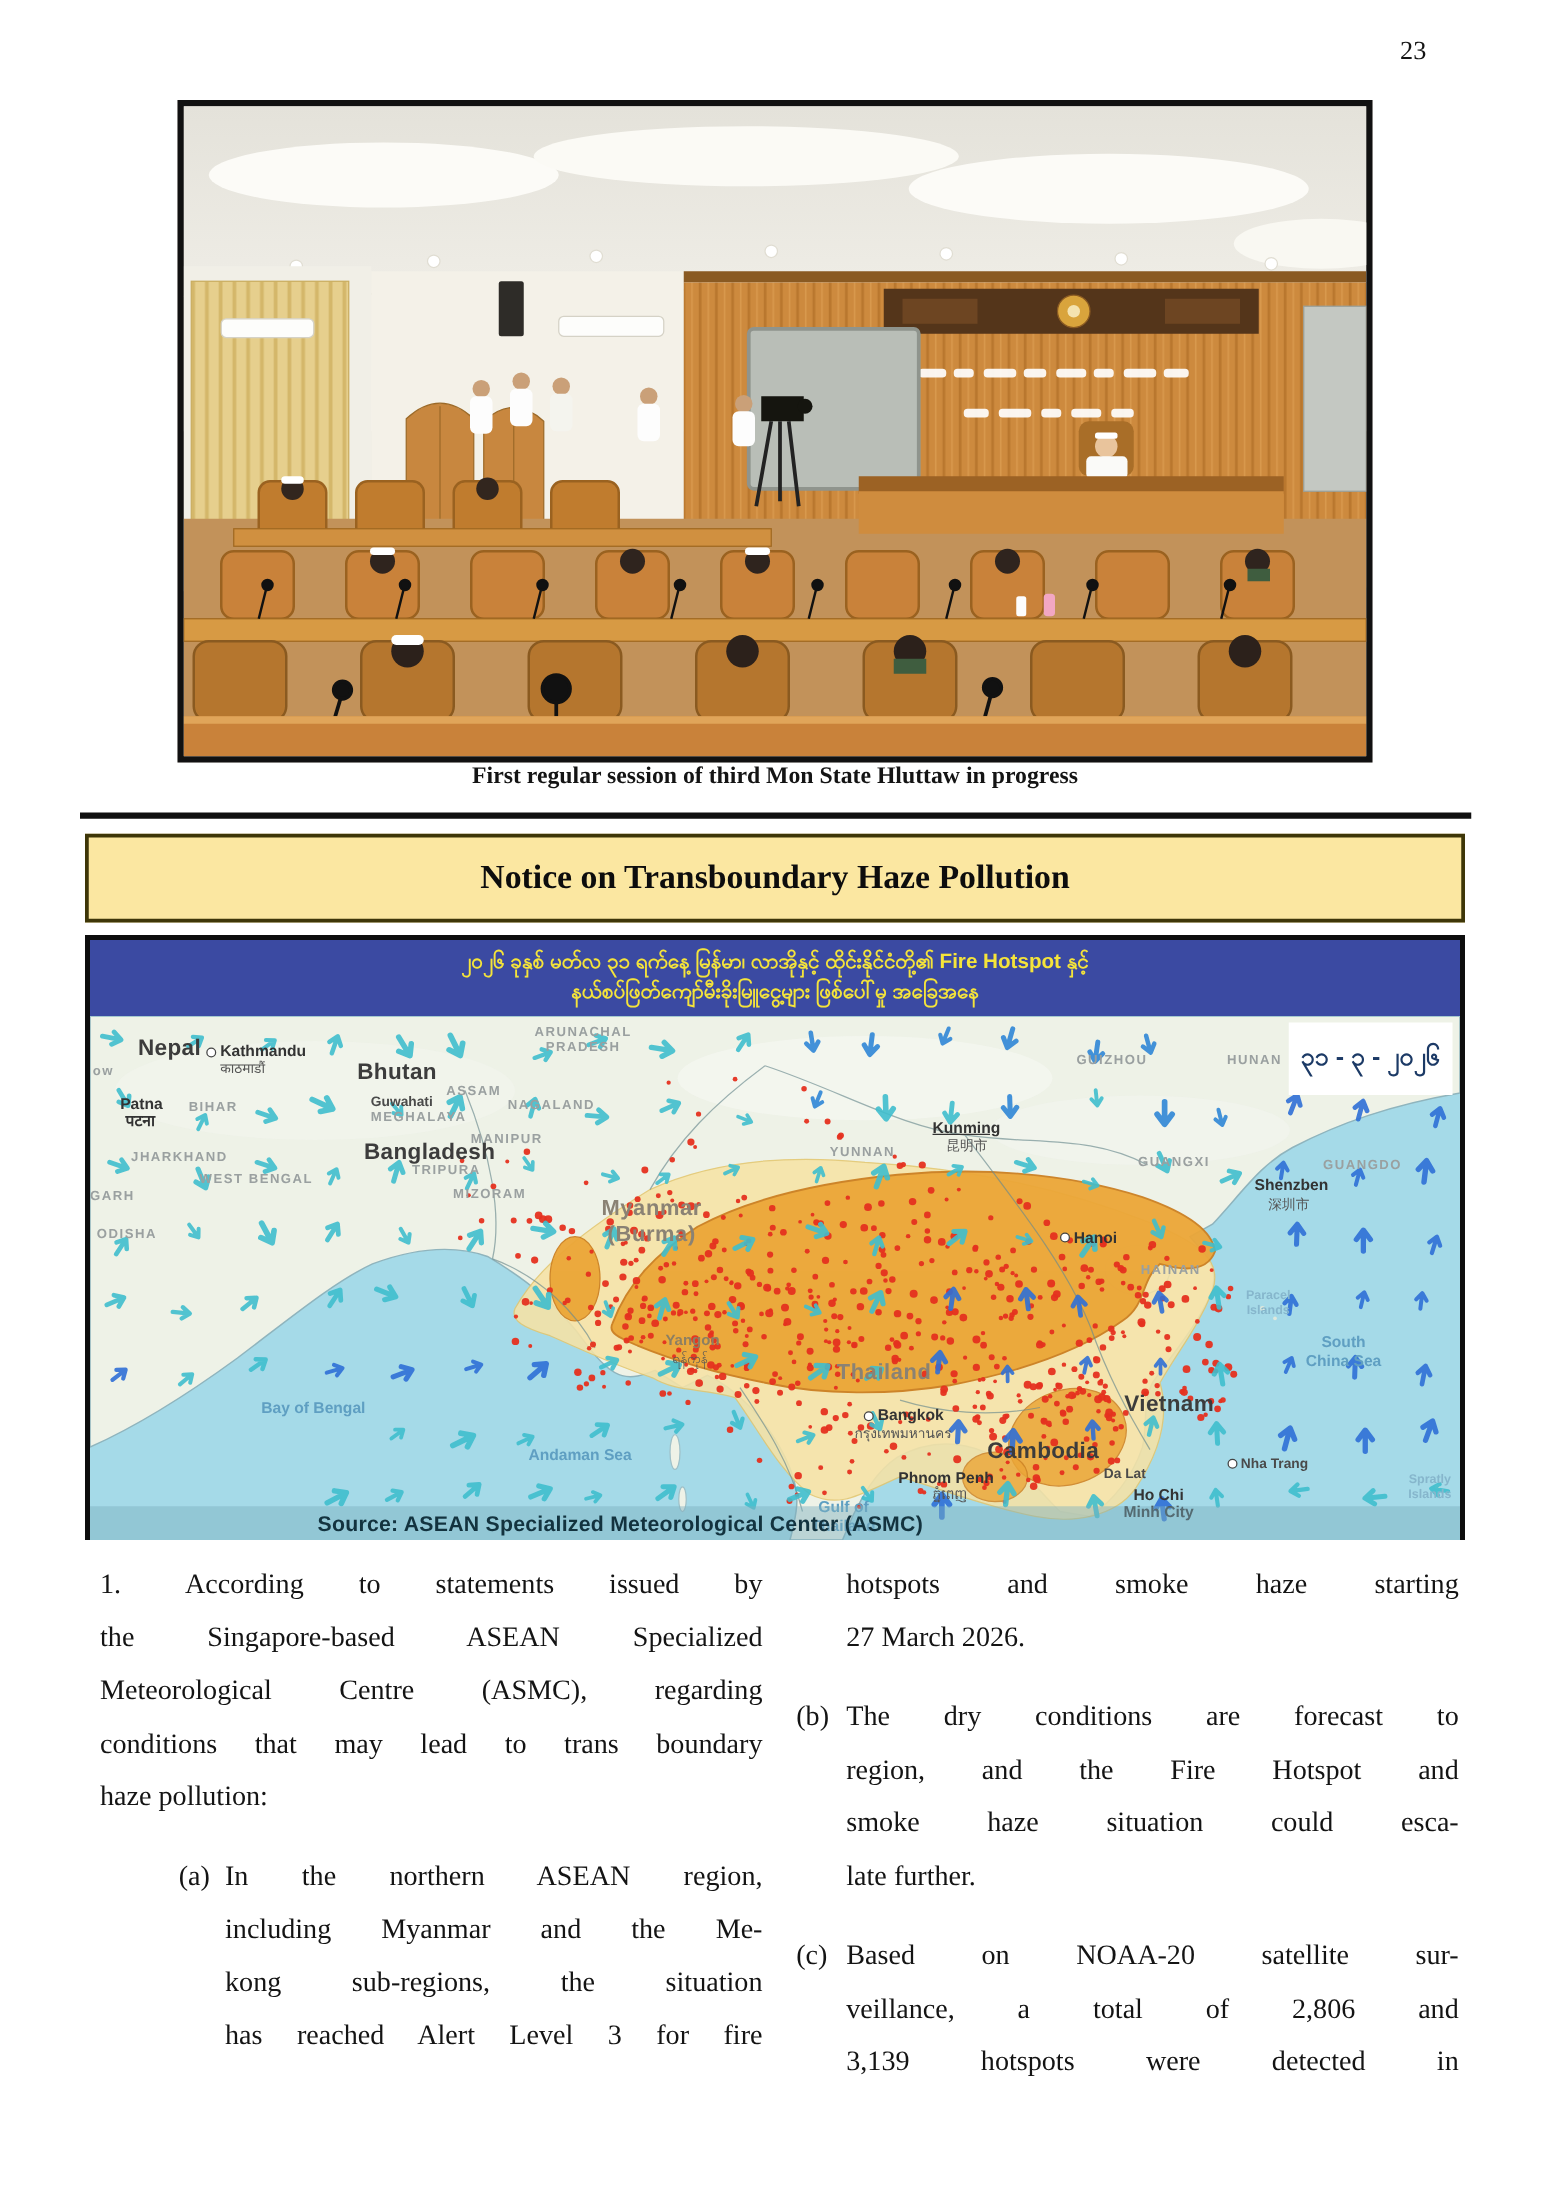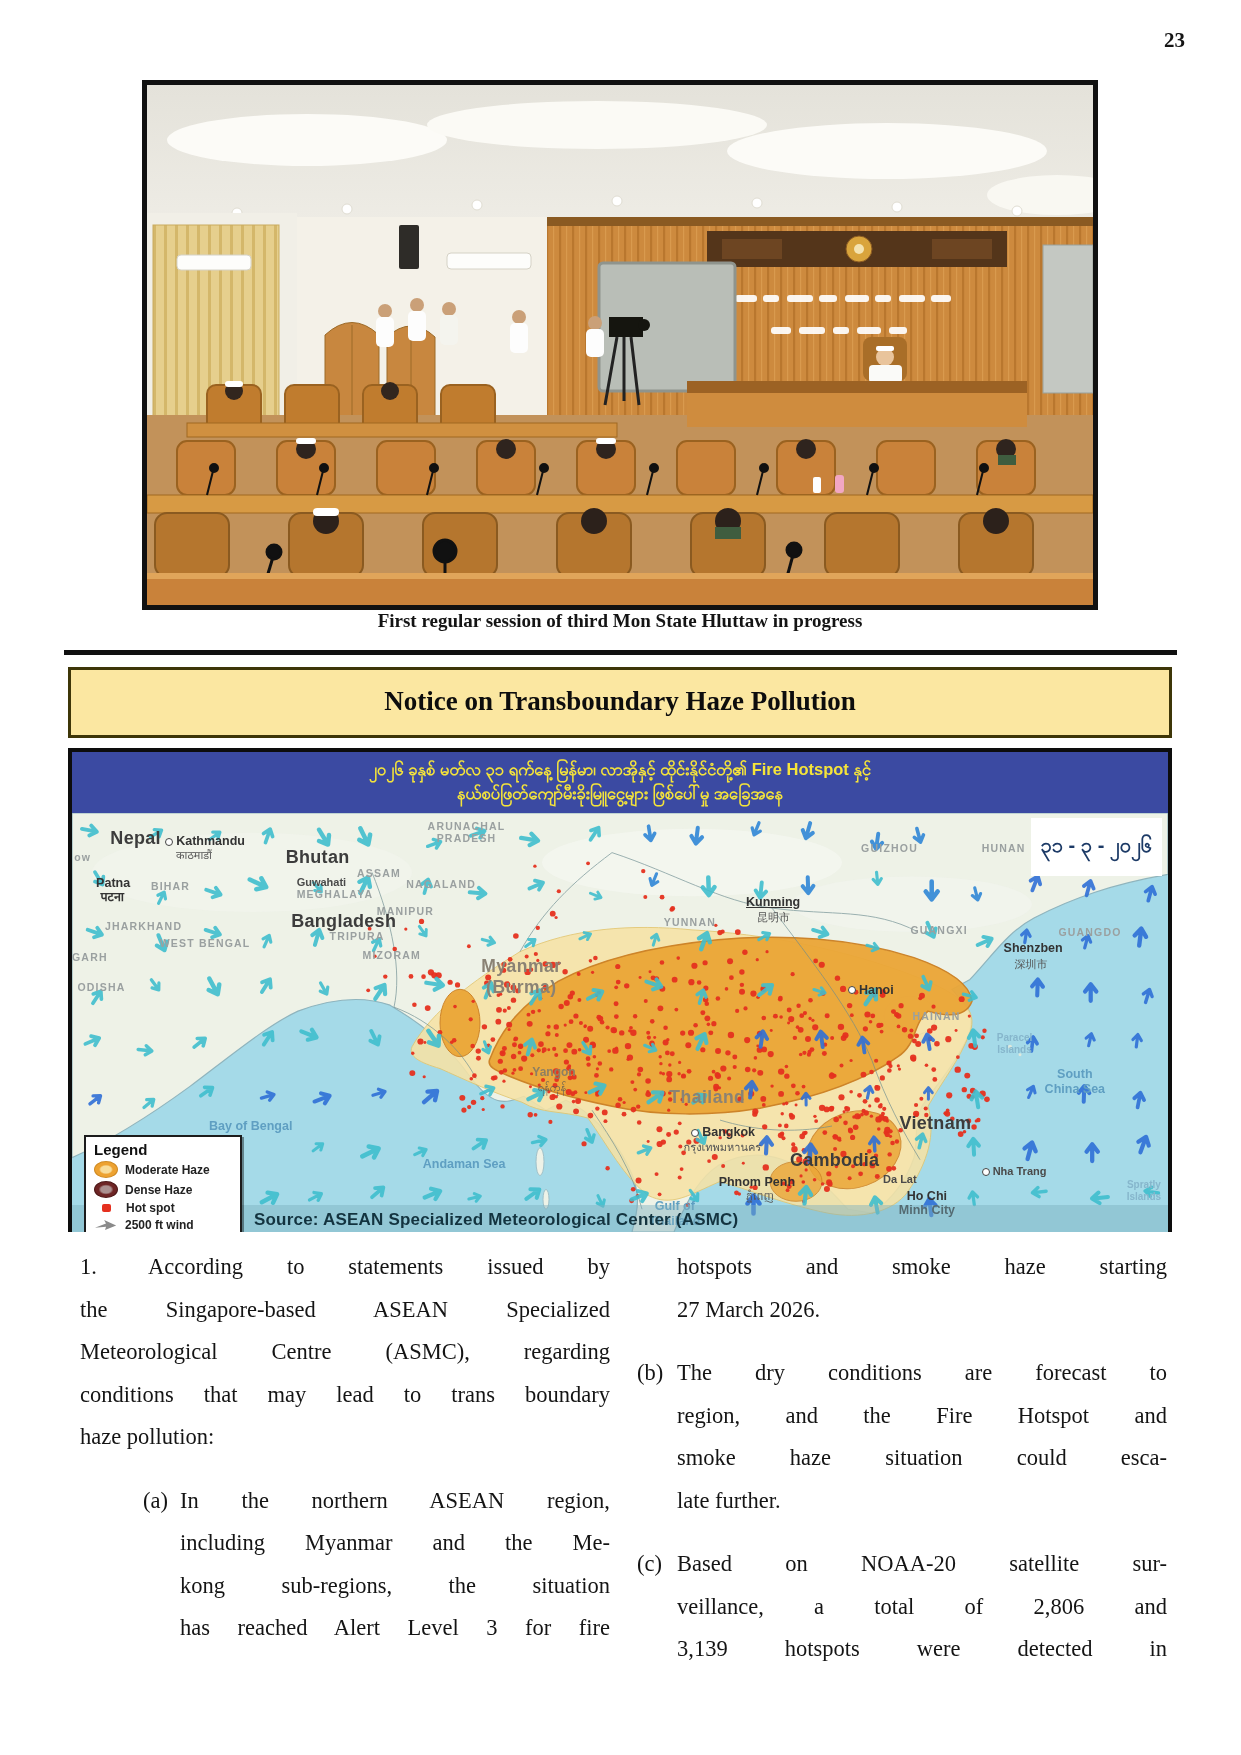--- a/index.html
+++ b/index.html
@@ -1,20 +1,20 @@
 <!DOCTYPE html>
 <html><head>
 <meta charset="utf-8">
 <style>
   html,body{margin:0;padding:0;}
   body{width:1241px;height:1755px;position:relative;background:#ffffff;
        font-family:"Liberation Serif","DejaVu Serif",serif;color:#141414;overflow:hidden;}
 
   
-  #page-number{position:absolute;top:28px;left:1164px;font-size:21px;font-weight:700;text-align:right;}
+  #page-number{position:absolute;top:28px;left:1120px;font-size:21px;font-weight:400;text-align:right;}
 
   
   #photo-frame{position:absolute;left:142px;top:80px;width:946px;height:520px;
                border:5px solid #111;background:#e9e6de;}
   #photo-frame svg{display:block;width:100%;height:100%;}
   #photo-caption{position:absolute;left:142px;top:610px;width:956px;text-align:center;
                  font-size:19px;font-weight:700;}
 
   
   #divider-rule{position:absolute;left:64px;top:650px;width:1113px;height:5px;background:#101010;}
@@ -1053,41 +1053,20 @@
         <path d="M-9,0 L3,0 M-1.5,-4.5 L4.5,0 L-1.5,4.5" stroke="#3fbecd" stroke-width="3.4" fill="none" stroke-linecap="round" stroke-linejoin="round" opacity="0.9" transform="translate(803.8,393.1) rotate(-100) scale(1.17)"></path>
         <path d="M-9,0 L3,0 M-1.5,-4.5 L4.5,0 L-1.5,4.5" stroke="#2f6fd6" stroke-width="3.4" fill="none" stroke-linecap="round" stroke-linejoin="round" opacity="0.9" transform="translate(858.0,395.0) rotate(-97) scale(1.23)"></path>
         <path d="M-9,0 L3,0 M-1.5,-4.5 L4.5,0 L-1.5,4.5" stroke="#3fbecd" stroke-width="3.4" fill="none" stroke-linecap="round" stroke-linejoin="round" opacity="0.9" transform="translate(901.1,386.8) rotate(-98) scale(0.96)"></path>
         <path d="M-9,0 L3,0 M-1.5,-4.5 L4.5,0 L-1.5,4.5" stroke="#3fbecd" stroke-width="3.4" fill="none" stroke-linecap="round" stroke-linejoin="round" opacity="0.9" transform="translate(965.0,382.9) rotate(173) scale(1.02)"></path>
         <path d="M-9,0 L3,0 M-1.5,-4.5 L4.5,0 L-1.5,4.5" stroke="#3fbecd" stroke-width="3.4" fill="none" stroke-linecap="round" stroke-linejoin="round" opacity="0.9" transform="translate(1025.3,388.7) rotate(174) scale(1.19)"></path>
         <path d="M-9,0 L3,0 M-1.5,-4.5 L4.5,0 L-1.5,4.5" stroke="#3fbecd" stroke-width="3.4" fill="none" stroke-linecap="round" stroke-linejoin="round" opacity="0.9" transform="translate(1077.5,382.2) rotate(189) scale(1.01)"></path>
       </svg>
 
     <div id="date-badge">၃၁ - ၃ - ၂၀၂၆</div>
 
-    <div id="map-legend">
-      <div class="ltitle">Legend</div>
-      <div class="lrow">
-        <span class="moderate-haze-icon"></span>
-        <span>Moderate Haze</span>
-      </div>
-      <div class="lrow">
-        <span class="dense-haze-icon"></span>
-        <span>Dense Haze</span>
-      </div>
-      <div class="lrow">
-        <span class="hotspot-icon"></span>
-        <span>Hot spot</span>
-      </div>
-      <div class="lrow">
-        <svg class="wind-arrow-icon" viewBox="0 0 26 14">
-          <path d="M1,10 L13,5.5 L11,1.5 L24,7.5 L12,12.5 L13,9 Z" fill="#8a8a8a"></path>
-        </svg>
-        <span>2500 ft wind</span>
-      </div>
-    </div>
 
     <div id="src-strip"></div>
     <div id="source-label">Source: ASEAN Specialized Meteorological Center (ASMC)</div>
   <div class="mlabel country" style="left: 3.5%; top: 3.5%;"><span>Nepal</span></div>
       <div class="mlabel city" style="left: 8.5%; top: 5%;"><span class="citymark"></span><span>Kathmandu</span></div>
       <div class="mlabel sub" style="left: 9.5%; top: 8.5%;"><span>काठमाडौं</span></div>
       <div class="mlabel state" style="left: 0.2%; top: 9%;"><span>ow</span></div>
       <div class="mlabel city" style="left: 2.2%; top: 15%;"><span>Patna</span></div>
       <div class="mlabel city" style="left: 2.6%; top: 18.4%;"><span>पटना</span></div>
       <div class="mlabel state" style="left: 7.2%; top: 16%;"><span>BIHAR</span></div>

